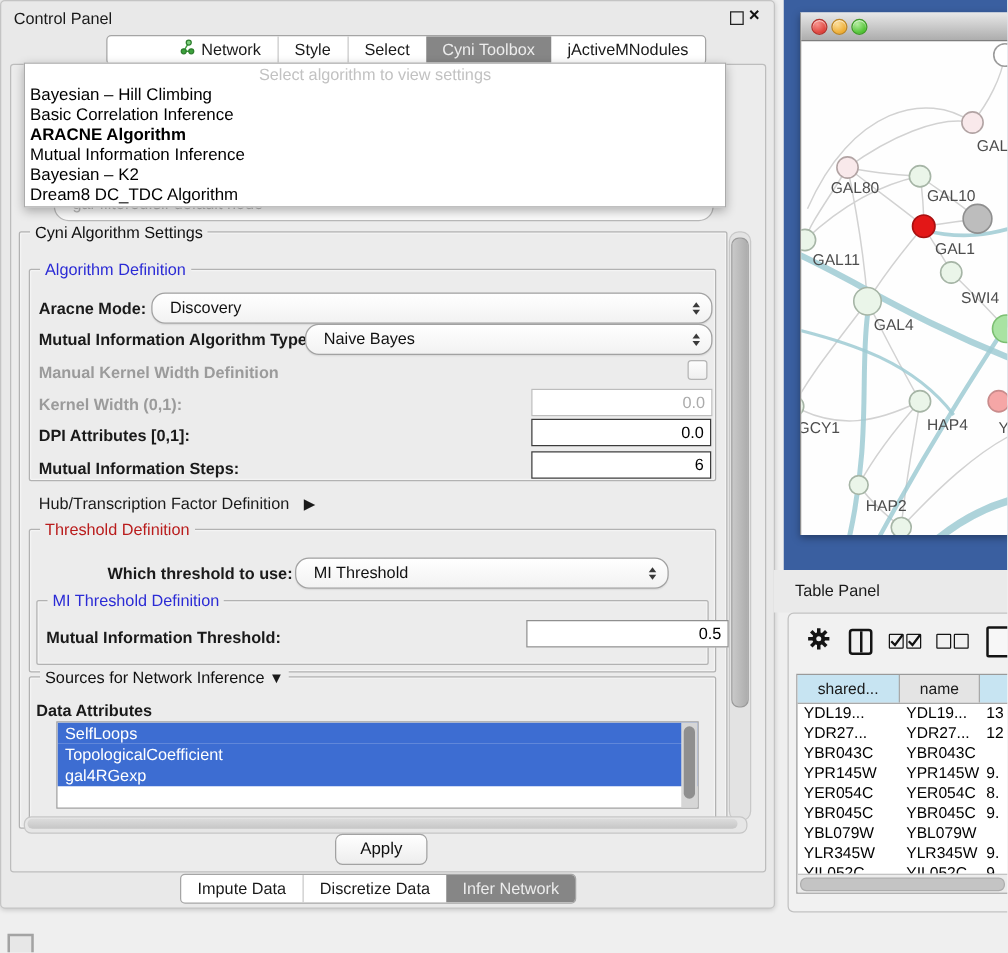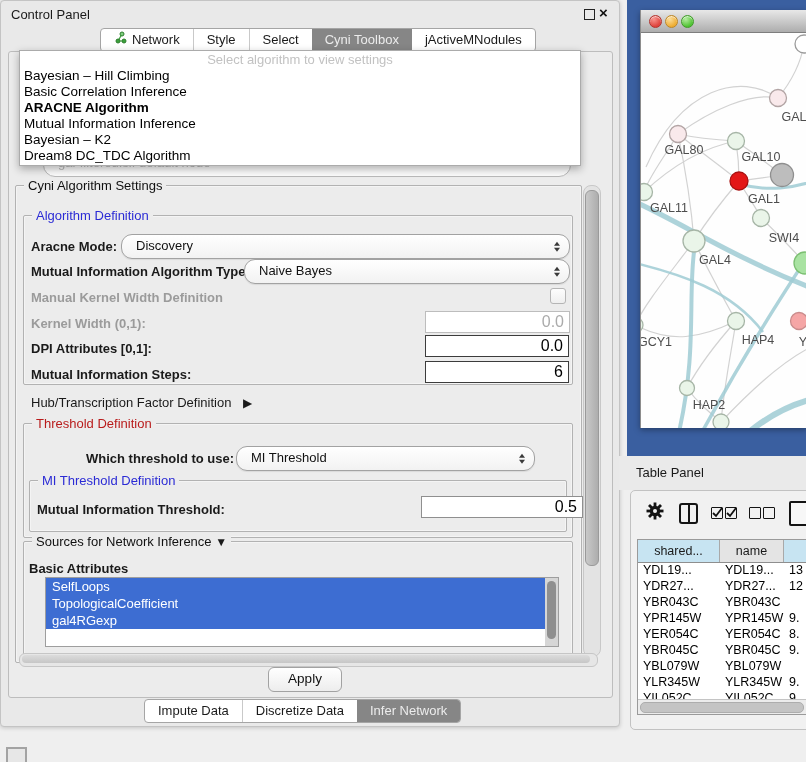--- a/index.html
+++ b/index.html
@@ -13,21 +13,21 @@
   #cp-titlebar{left:0;top:0;width:100%;height:26px;}
   #cp-title{left:10px;top:6px;font-size:13px;color:#1a1a1a;}
   #cp-float{left:583px;top:8px;width:9px;height:9px;border:1.5px solid #222;background:transparent;}
   #cp-close{left:598px;top:3px;font-size:15px;font-weight:bold;color:#111;line-height:18px;}
 
   .tabstrip{display:flex;background:#FFF;border:1px solid #A5A5A5;border-radius:4px;overflow:hidden;height:22px;}
   .tab{padding:0 13px;line-height:22px;font-size:13px;color:#1a1a1a;white-space:nowrap;display:flex;align-items:center;gap:5px;}
   .tab + .tab{border-left:1px solid #C9C9C9;}
   .tab.sel{background:#868686;color:#ECECEC;border-left:none;}
   .tab.sel + .tab{border-left:none;}
-  #top-tabs{left:99px;top:27px;}
+  #top-tabs{left:84px;top:27px;padding-left:44px;}
   #bottom-tabs{left:143px;top:698px;}
 
   #cp-content{left:7px;top:50px;width:603px;height:645px;background:#ECECEC;border:1px solid #BDBDBD;border-radius:3px;}
 
   
   #bg-combo{left:42px;top:148px;width:526px;height:26px;background:#FBFBFB;border:1px solid #B9B9B9;border-radius:12px;z-index:1;}
   #bg-combo span{position:absolute;left:14px;top:5px;color:#B9B9B9;font-size:13px;}
 
   
   #algo-popup{left:18px;top:49px;width:560px;height:114px;background:#FFFFFF;border:1px solid #ABABAB;
@@ -46,21 +46,21 @@
   .lbl.dis{color:#9B9B9B;}
 
   .combo{position:absolute;height:23px;background:linear-gradient(#FFFFFF,#F2F2F2);border:1px solid #A2A2A2;
       border-radius:11px;box-shadow:0 1px 1px rgba(0,0,0,.08);}
   .combo .cval{position:absolute;left:14px;top:3px;font-size:13px;color:#111;}
   .spin{position:absolute;right:9px;top:50%;transform:translateY(-50%);display:flex;flex-direction:column;align-items:center;}
   .spin i{display:block;width:0;height:0;border-left:3.5px solid transparent;border-right:3.5px solid transparent;}
   .spin i.up{border-bottom:4.5px solid #3a3a3a;margin-bottom:2.5px;}
   .spin i.dn{border-top:4.5px solid #3a3a3a;}
 
-  .field{position:absolute;background:#FFFFFF;text-align:right;font-size:16px;padding:0 5px;line-height:20px;}
+  .field{position:absolute;background:#FFFFFF;text-align:right;font-size:13px;padding:0 5px;line-height:20px;}
   .field.dark{border:1.5px solid #3c3c3c;color:#000;}
   .field.mid{border:1px solid #8F8F8F;color:#000;padding-left:20px;}
   .field.dis{border:1px solid #BDBDBD;color:#ABABAB;}
 
   .checkbox{position:absolute;width:14px;height:14px;border:1px solid #B5B5B5;border-radius:3px;
       background:linear-gradient(#FDFDFD,#EFEFEF);}
 
   .arrow-icon{font-size:12px;color:#1a1a1a;}
 
   
@@ -236,21 +236,21 @@
     </div>
     <span class="lbl" style="left:36px;top:501px;">Mutual Information Threshold:</span>
     <span class="field mid" style="left:420px;top:495px;width:135px;">0.5</span>
 
     <div class="groupbox" style="left:22px;top:540px;width:548px;height:118px;">
       <span class="gtitle">
         <span>Sources for Network Inference</span>
         <span class="arrow-icon">▼</span>
       </span>
     </div>
-    <span class="lbl" style="left:28px;top:560px;">Basic Attributes</span>
+    <span class="lbl" style="left:28px;top:560px;">Data Attributes</span>
     <div id="attr-list" class="abs">
       <div id="attr-items">
           <div class="attr-item">SelfLoops</div>
           <div class="attr-item">TopologicalCoefficient</div>
           <div class="attr-item">gal4RGexp</div>
         </div>
       <div id="attr-vtrack">
         <div id="attr-vthumb"></div>
       </div>
     </div>

